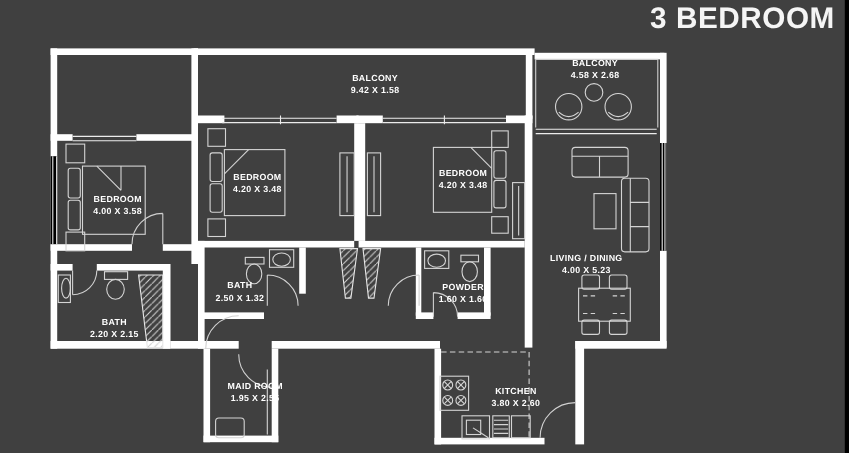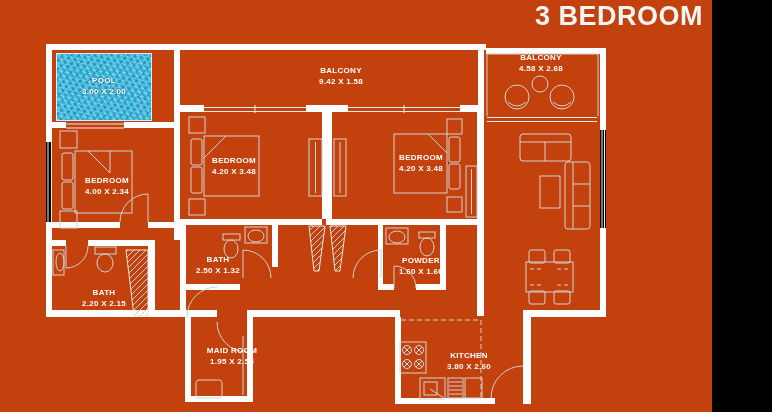--- a/index.html
+++ b/index.html
@@ -1,16 +1,16 @@
 <!DOCTYPE html>
 <html><head>
 <meta charset="utf-8">
 <style>
   html,body{margin:0;padding:0;background:#000;}
-  #stage{position:relative;width:712px;height:412px;background:#c2410c;overflow:hidden;
+  #stage{position:relative;width:768px;height:412px;background:#404040;overflow:hidden;
          font-family:"Liberation Sans",sans-serif;}
   .wall{position:absolute;background:#fff;}
   #title{position:absolute;top:1px;right:9px;color:#f5f5f5;font-size:27px;font-weight:bold;
          letter-spacing:.5px;white-space:nowrap;}
   .room-label{position:absolute;transform:translate(-50%,-50%);color:#fff;font-size:8px;
               font-weight:700;letter-spacing:.3px;text-align:center;line-height:1.35;
               white-space:nowrap;}
   .room-label span{display:block;}
   #pool{position:absolute;left:56px;top:53px;width:94px;height:66px;
         border:1px solid #cdeffa;
@@ -62,26 +62,20 @@
   <div class="wall" style="left:155px;top:310px;width:62px;height:7px"></div>
   <div class="wall" style="left:247px;top:310px;width:153px;height:7px"></div>
   <div class="wall" style="left:185px;top:317px;width:6px;height:85px"></div>
   <div class="wall" style="left:185px;top:396px;width:68px;height:6px"></div>
   <div class="wall" style="left:247px;top:317px;width:6px;height:85px"></div>
   <div class="wall" style="left:395px;top:317px;width:6px;height:87px"></div>
   <div class="wall" style="left:395px;top:398px;width:100px;height:6px"></div>
   <div class="wall" style="left:523px;top:310px;width:8px;height:94px"></div>
   <div class="wall" style="left:523px;top:310px;width:83px;height:7px"></div>
 
-  <div id="pool">
-    <div class="room-label">
-      <span>POOL</span>
-      <span>3.00 X 2.00</span>
-    </div>
-  </div>
 
   <svg id="lines" width="772" height="412" viewBox="0 0 772 412">
     <defs>
       <pattern id="hatch" patternUnits="userSpaceOnUse" width="6" height="6">
         <path d="M0,6 L6,0" stroke="#cfcfcf" stroke-width="1"></path>
       </pattern>
     </defs>
 
     <g stroke="#ececec" stroke-width="1" fill="none">
       <path d="M202,107.5 H306 M202,111.5 H306 M255,105 V113"></path>
@@ -226,30 +220,34 @@
   <div class="room-label" style="left:341px;top:77px">
     <span>BALCONY</span>
     <span>9.42 X 1.58</span>
   </div>
   <div class="room-label" style="left:541px;top:64px">
     <span>BALCONY</span>
     <span>4.58 X 2.68</span>
   </div>
   <div class="room-label" style="left:107px;top:187px">
     <span>BEDROOM</span>
-    <span>4.00 X 2.34</span>
+    <span>4.00 X 3.58</span>
   </div>
   <div class="room-label" style="left:234px;top:167px">
     <span>BEDROOM</span>
     <span>4.20 X 3.48</span>
   </div>
   <div class="room-label" style="left:421px;top:164px">
     <span>BEDROOM</span>
     <span>4.20 X 3.48</span>
   </div>
+  <div class="room-label" style="left:533px;top:241px">
+    <span>LIVING / DINING</span>
+    <span>4.00 X 5.23</span>
+  </div>
   <div class="room-label" style="left:218px;top:266px">
     <span>BATH</span>
     <span>2.50 X 1.32</span>
   </div>
   <div class="room-label" style="left:421px;top:267px">
     <span>POWDER</span>
     <span>1.60 X 1.60</span>
   </div>
   <div class="room-label" style="left:104px;top:299px">
     <span>BATH</span>

